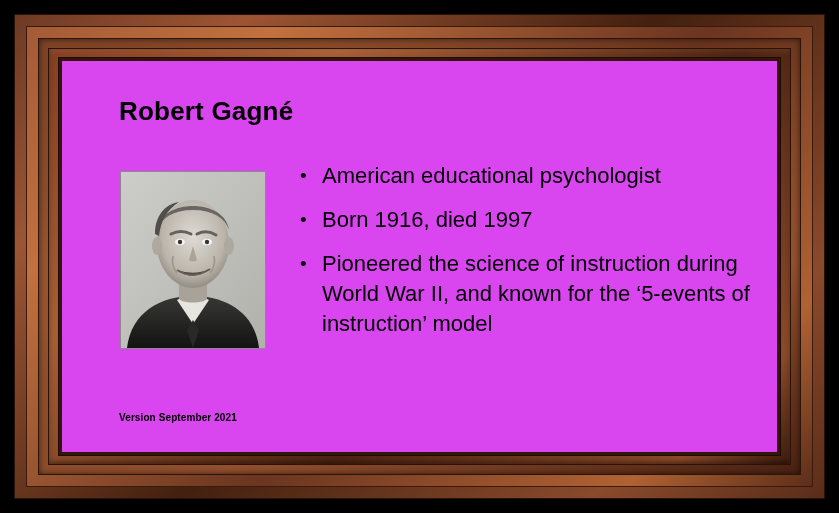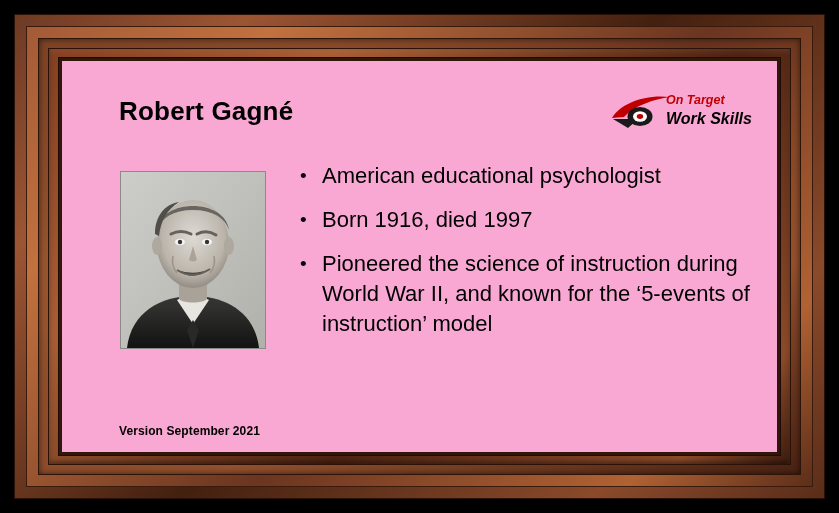--- a/index.html
+++ b/index.html
@@ -65,21 +65,21 @@
     background: #321609;
     border: 1px solid #1d0c05;
   }
 
   
   .slide {
     position: absolute;
     left: 62px; top: 61px;
     width: 715px;
     height: 391px;
-    background: #f9a8d4;
+    background: #d946ef;
     box-sizing: border-box;
     overflow: hidden;
   }
 
   .slide-title {
     position: absolute;
     left: 57px;
     top: 35px;
     font-size: 26px;
     font-weight: bold;
@@ -135,54 +135,41 @@
   .bullet-text {
     font-size: 22px;
     line-height: 30px;
     color: #000000;
     flex: 1 1 auto;
   }
 
   .version {
     position: absolute;
     left: 57px;
-    bottom: 14px;
-    font-size: 12px;
+    bottom: 29px;
+    font-size: 10px;
     font-weight: bold;
     color: #000000;
     letter-spacing: 0.1px;
   }
 </style>
 </head>
 <body>
 
 <div class="frame-outer">
   <div class="frame-1"></div>
   <div class="frame-2"></div>
   <div class="frame-3"></div>
   <div class="frame-4"></div>
   <div class="frame-inner-bevel"></div>
 
   <div class="slide">
 
     <div class="slide-title">Robert Gagné</div>
 
-    <div class="logo">
-      <svg width="145" height="46" viewBox="0 0 145 46" xmlns="http://www.w3.org/2000/svg">
-        <g>
-          <path d="M2 30 C10 16, 34 6, 60 9 C44 11, 24 18, 14 29 Z" fill="#c00000"></path>
-          <path d="M3 31 L28 31 L18 40 Z" fill="#1a1a1a"></path>
-          <ellipse cx="30" cy="28.5" rx="12.5" ry="9.5" fill="#1a1a1a"></ellipse>
-          <ellipse cx="30" cy="28.5" rx="7" ry="5.2" fill="#ffffff"></ellipse>
-          <ellipse cx="30" cy="28.5" rx="3.2" ry="2.4" fill="#c00000"></ellipse>
-        </g>
-        <text x="56" y="16" font-family="Liberation Sans, sans-serif" font-size="12.5" font-weight="bold" font-style="italic" fill="#c00000">On Target</text>
-        <text x="56" y="36" font-family="Liberation Sans, sans-serif" font-size="16" font-weight="bold" font-style="italic" fill="#000000">Work Skills</text>
-      </svg>
-    </div>
 
     <div class="portrait">
       <svg width="144" height="176" viewBox="0 0 144 176" xmlns="http://www.w3.org/2000/svg">
         <defs>
           <linearGradient id="bg" x1="0" y1="0" x2="1" y2="1">
             <stop offset="0%" stop-color="#d6d6d2"></stop>
             <stop offset="100%" stop-color="#b9b9b4"></stop>
           </linearGradient>
           <radialGradient id="face" cx="50%" cy="42%" r="62%">
             <stop offset="0%" stop-color="#e8e4dd"></stop>

